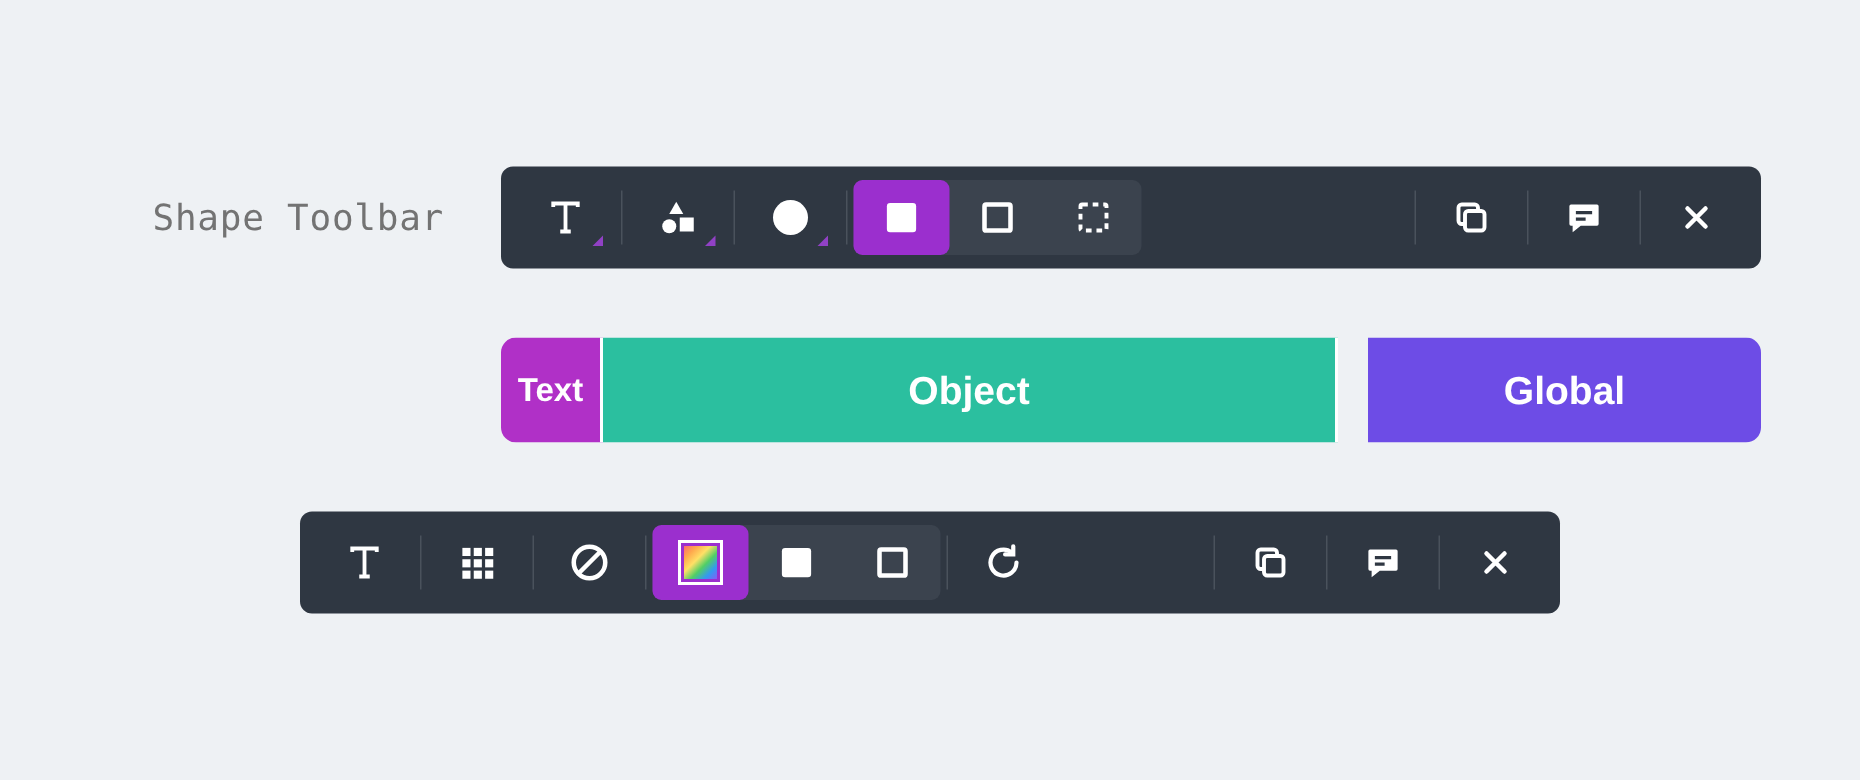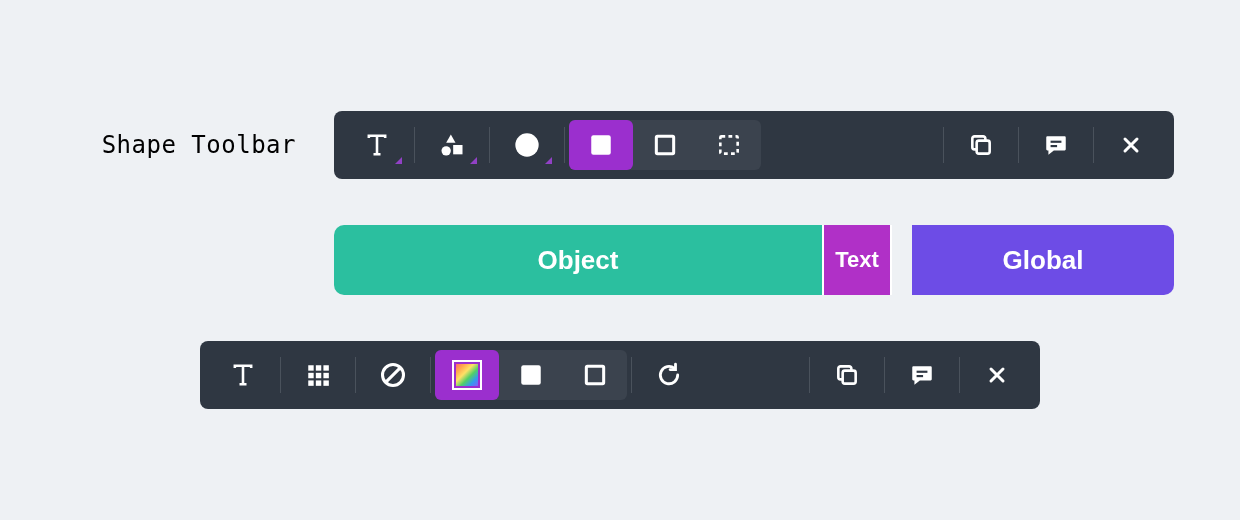--- a/index.html
+++ b/index.html
@@ -16,21 +16,21 @@
     gap: 46px;
   }
   .row {
     display: flex;
     align-items: center;
     gap: 38px;
   }
   .label {
     font-family: "SFMono-Regular", ui-monospace, "Menlo", "Consolas", monospace;
     font-size: 24px;
-    color: #000000;
+    color: #737373;
     width: 230px;
     text-align: right;
     letter-spacing: 0.5px;
   }
   .toolbar {
     background: #2f3742;
     border-radius: 8px;
     height: 68px;
     width: 840px;
     display: flex;
@@ -181,22 +181,22 @@
 
     <div class="tbtn">
       <svg width="24" height="24" viewBox="0 0 24 24" fill="none" stroke="#fff" stroke-width="3" stroke-linecap="round">
           <path d="M6 6l12 12M18 6L6 18"></path>
         </svg>
     </div>
   </div>
 </div>
 
 <div class="seg-bar">
+  <div class="seg seg-text">Text</div>
   <div class="seg seg-object">Object</div>
-  <div class="seg seg-text">Text</div>
   <div class="seg seg-global">Global</div>
 </div>
 
 <div class="row">
   <div class="toolbar">
 
     <div class="tbtn">
       <svg width="28" height="28" viewBox="0 0 24 24" fill="none" stroke="#fff" stroke-width="2.2">
           <path d="M5 6V4h14v2M12 4v16M9 20h6"></path>
         </svg>

